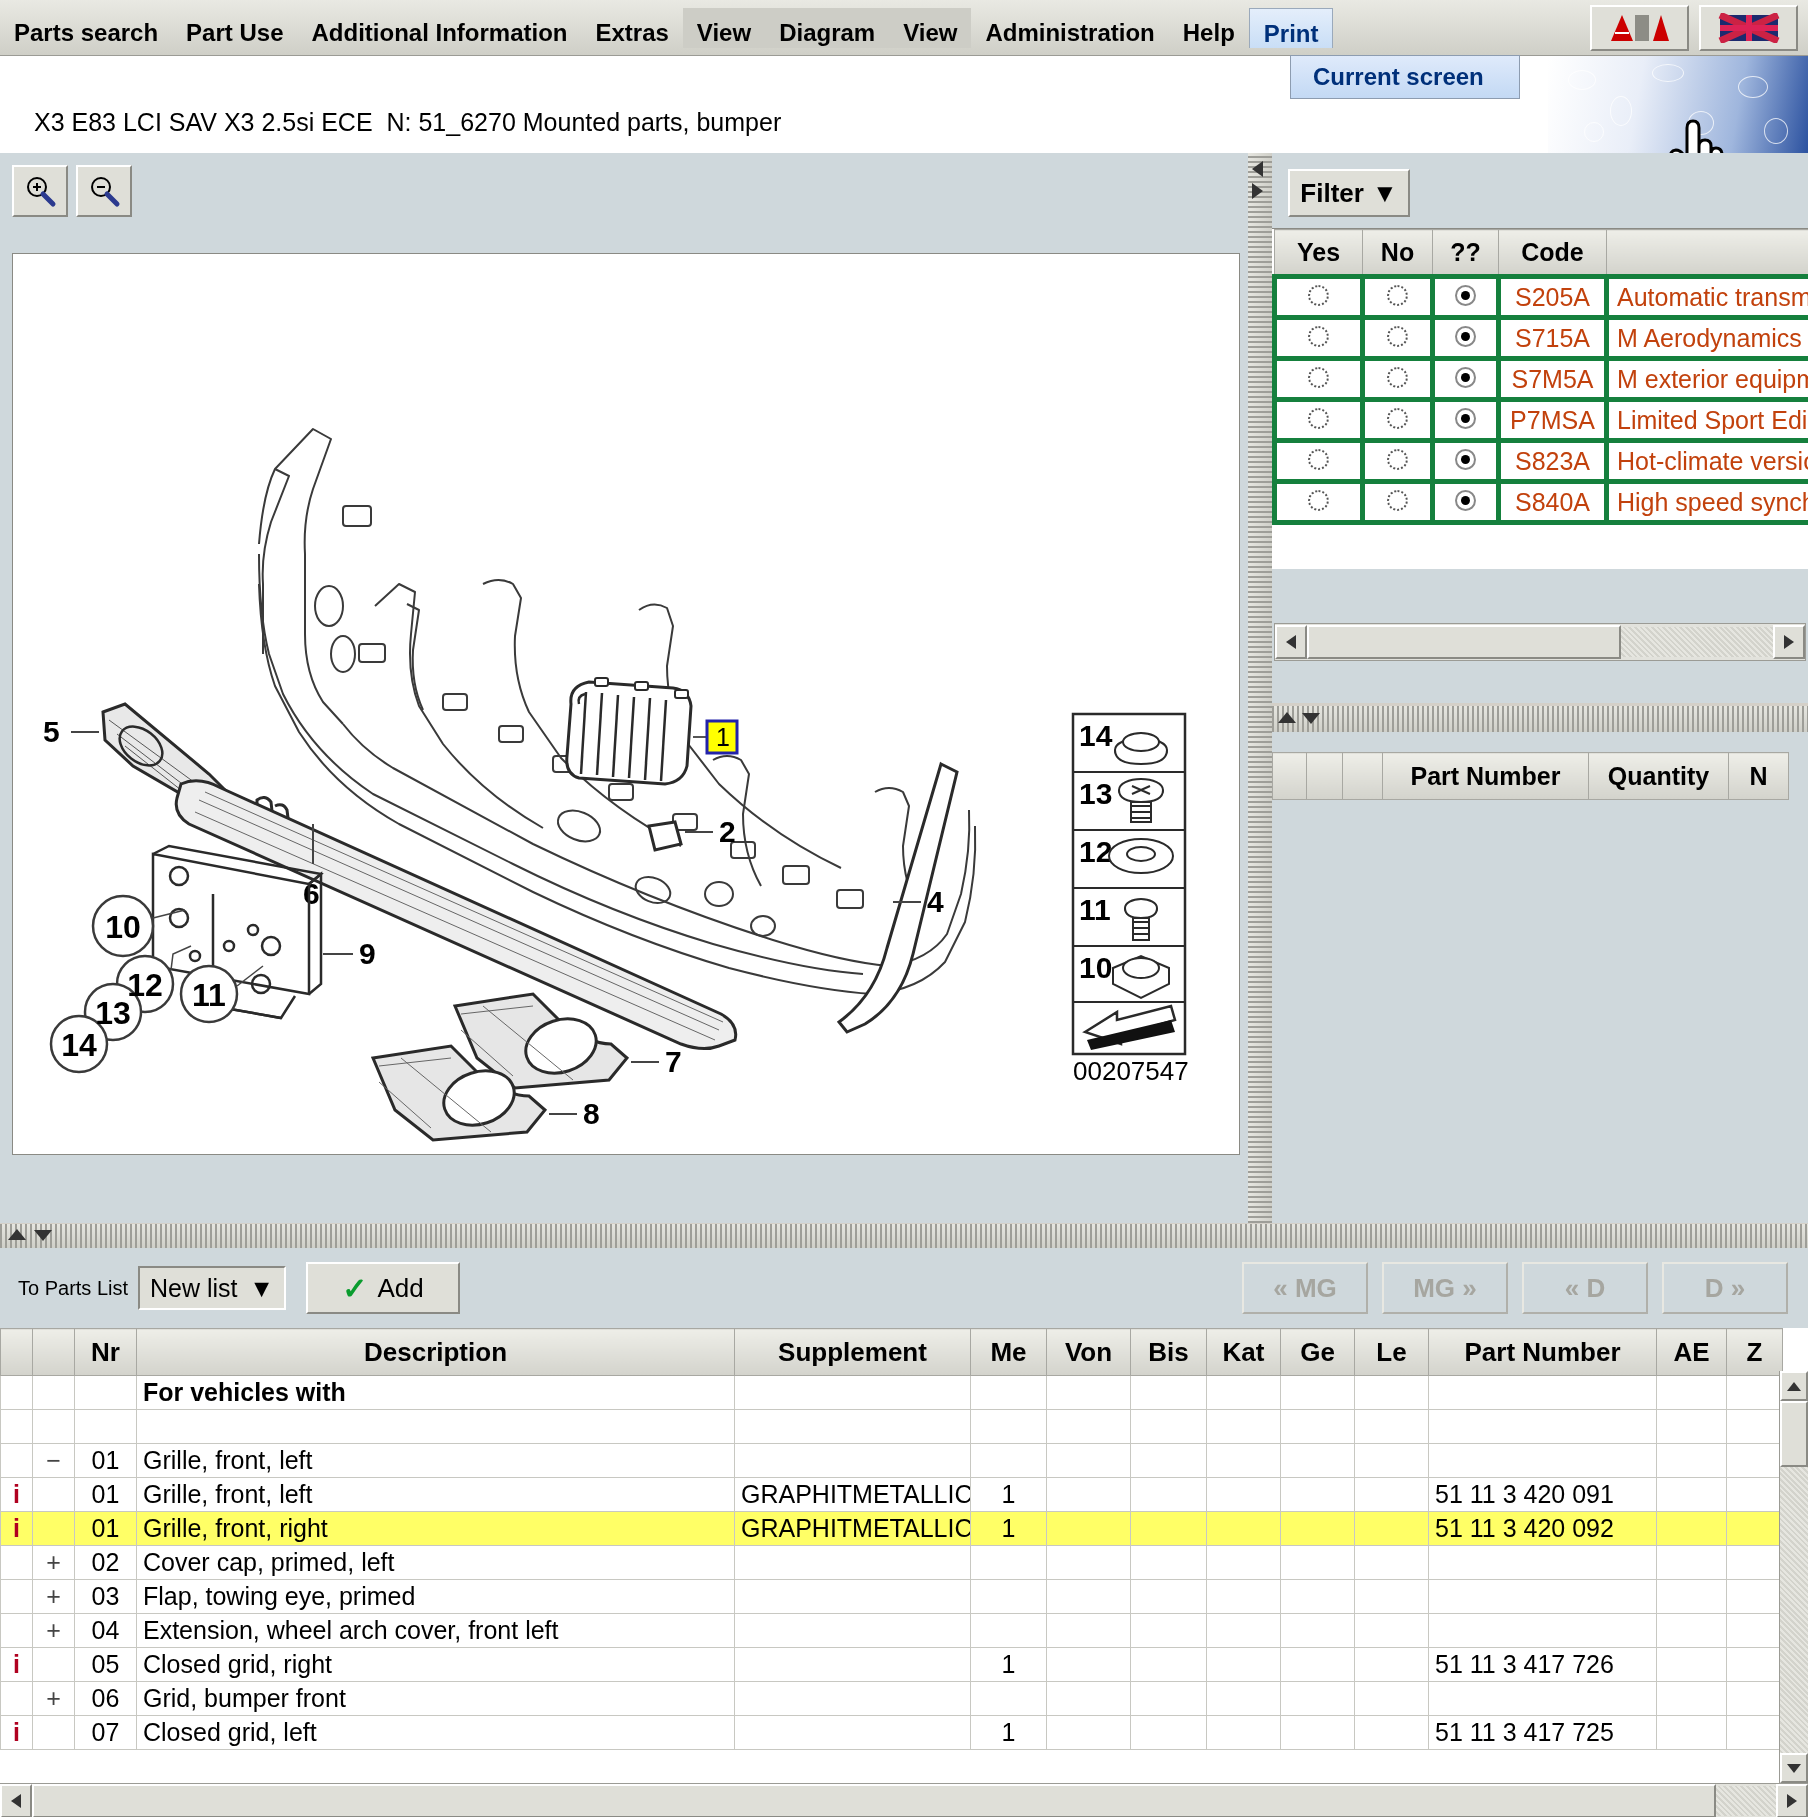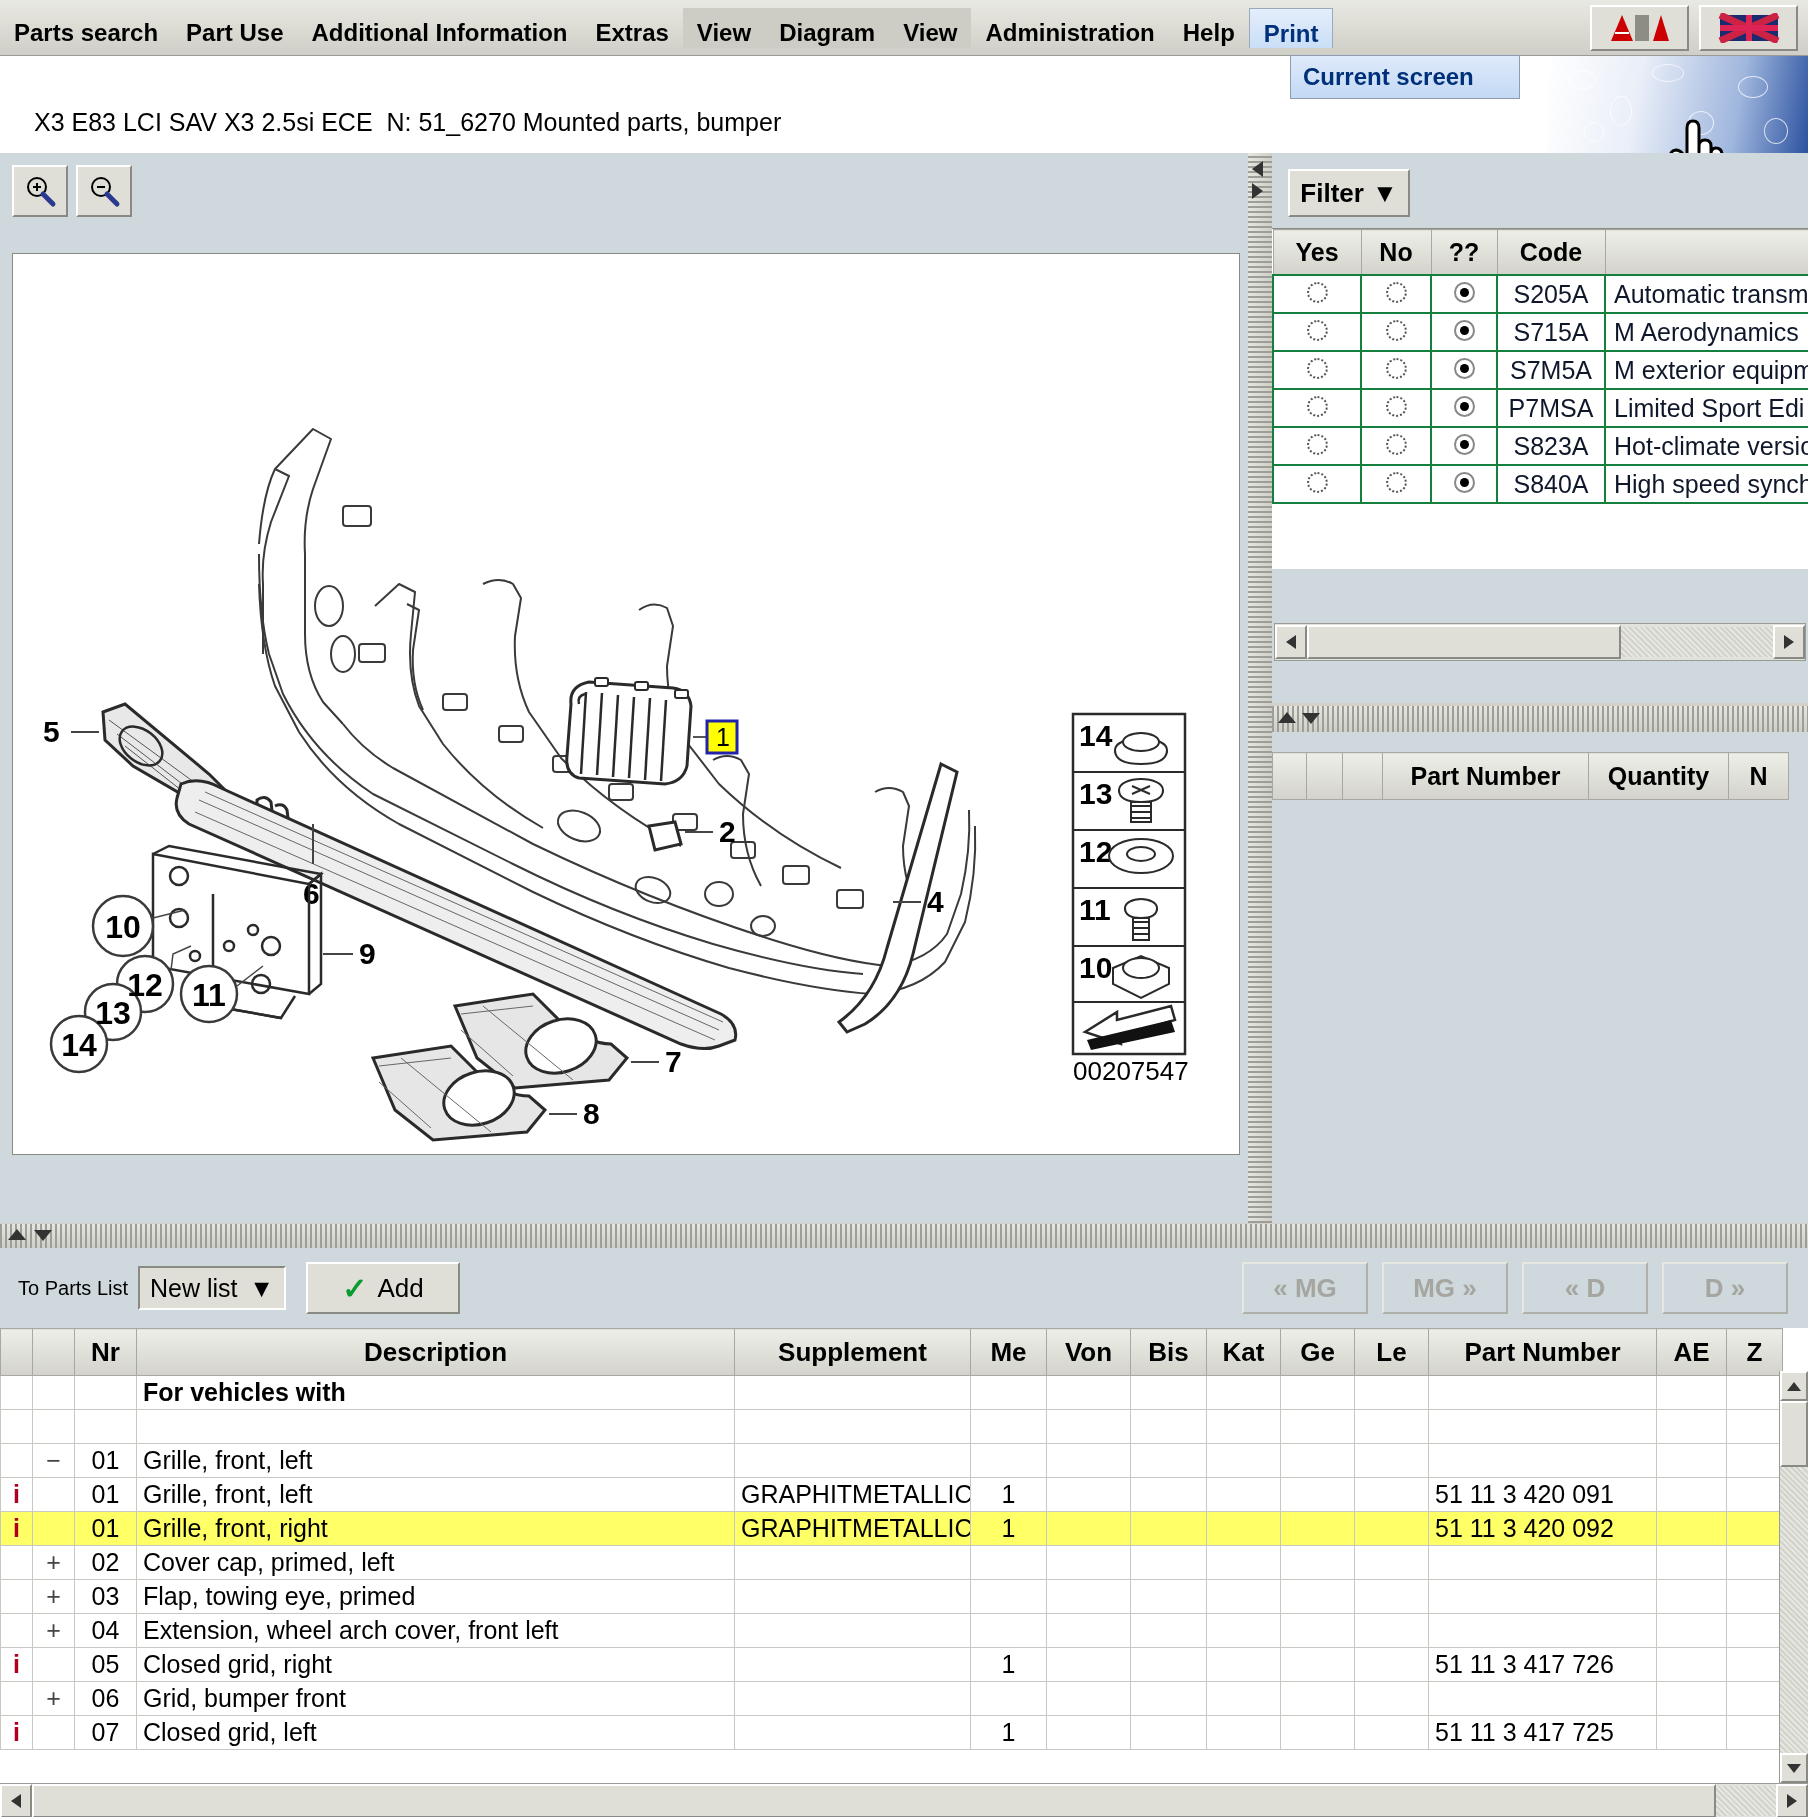--- a/index.html
+++ b/index.html
@@ -33,21 +33,21 @@
     width:95px;height:42px;margin-right:10px;background:#dfdfd8;
     border:2px solid;border-color:#fff #8a8a84 #8a8a84 #fff;
     display:flex;align-items:center;justify-content:center;
   }
   
   #print-menu{
     position:absolute;left:1290px;top:55px;width:230px;height:44px;
     background:linear-gradient(#dfeafb,#c3d9f4);
     border:1px solid #8d9cb0;
     z-index:50;display:flex;align-items:center;
-    font-weight:bold;font-size:24px;color:#00307a;padding-left:12px;
+    font-weight:bold;font-size:24px;color:#00307a;padding-left:22px;
     box-sizing:border-box;
   }
   
   #header{
     position:absolute;left:0;top:56px;width:1808px;height:97px;
     background:#ffffff;overflow:hidden;
   }
   #header-art{
     position:absolute;right:0;top:0;width:260px;height:97px;
     background:linear-gradient(100deg,#ffffff 0%,#e9eef8 35%,#9fb6dd 72%,#2c52a0 100%);
@@ -100,22 +100,22 @@
   #ftable{
     position:absolute;left:0;top:75px;width:536px;height:340px;
     background:#fff;border-top:1px solid #8a8a84;
   }
   #ftable table{border-collapse:collapse;width:560px;table-layout:fixed;}
   #ftable th{
     background:linear-gradient(#eeeee8,#d3d3cc);
     border:1px solid #a8a8a2;height:42px;font-size:25px;font-weight:bold;
   }
   #ftable td{
-    border:2px solid #15803d;height:34px;font-size:25px;text-align:center;
-    color:#0f172a;white-space:nowrap;overflow:hidden;
+    border:5px solid #15803d;height:34px;font-size:25px;text-align:center;
+    color:#c2410c;white-space:nowrap;overflow:hidden;
   }
   #ftable td.desc{text-align:left;padding-left:8px;}
   .radio{
     display:inline-block;width:21px;height:21px;border:2px dotted #555;
     border-radius:50%;box-sizing:border-box;background:#fff;
   }
   .radio.on{border:2px solid #888;position:relative;}
   .radio.on::after{
     content:"";position:absolute;left:4px;top:4px;width:9px;height:9px;
     background:#000;border-radius:50%;

